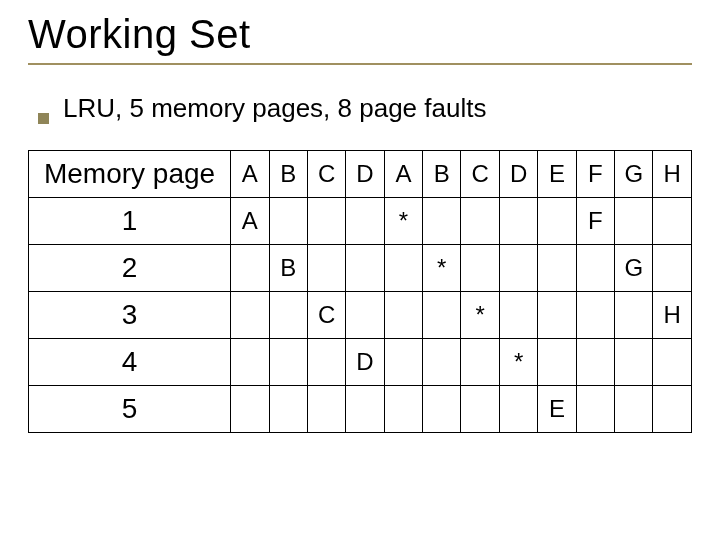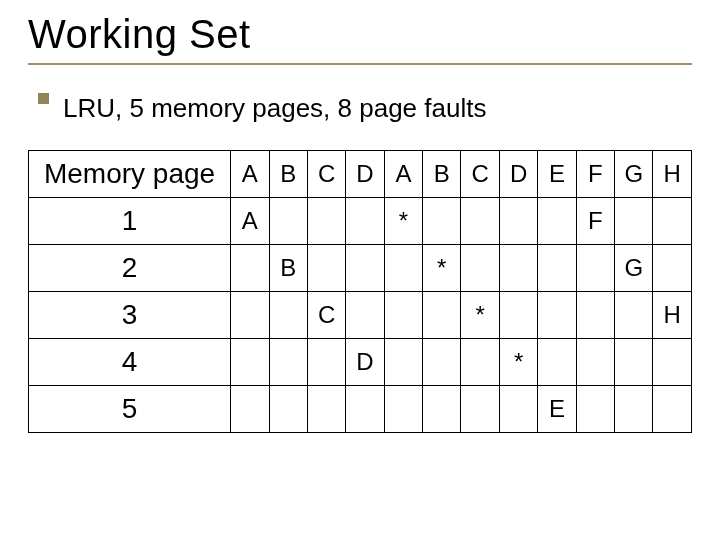--- a/index.html
+++ b/index.html
@@ -23,21 +23,21 @@
     padding-bottom: 6px;
     margin-bottom: 28px;
   }
   .title {
     font-size: 40px;
     font-weight: 400;
     letter-spacing: 0.5px;
   }
   .bullet-row {
     display: flex;
-    align-items: flex-start;
+    align-items: flex-end;
     margin: 6px 0 26px 10px;
   }
   .bullet-sq {
     width: 11px;
     height: 11px;
     background: #8f8558;
     margin-right: 14px;
     flex: 0 0 auto;
   }
   .bullet-text {

